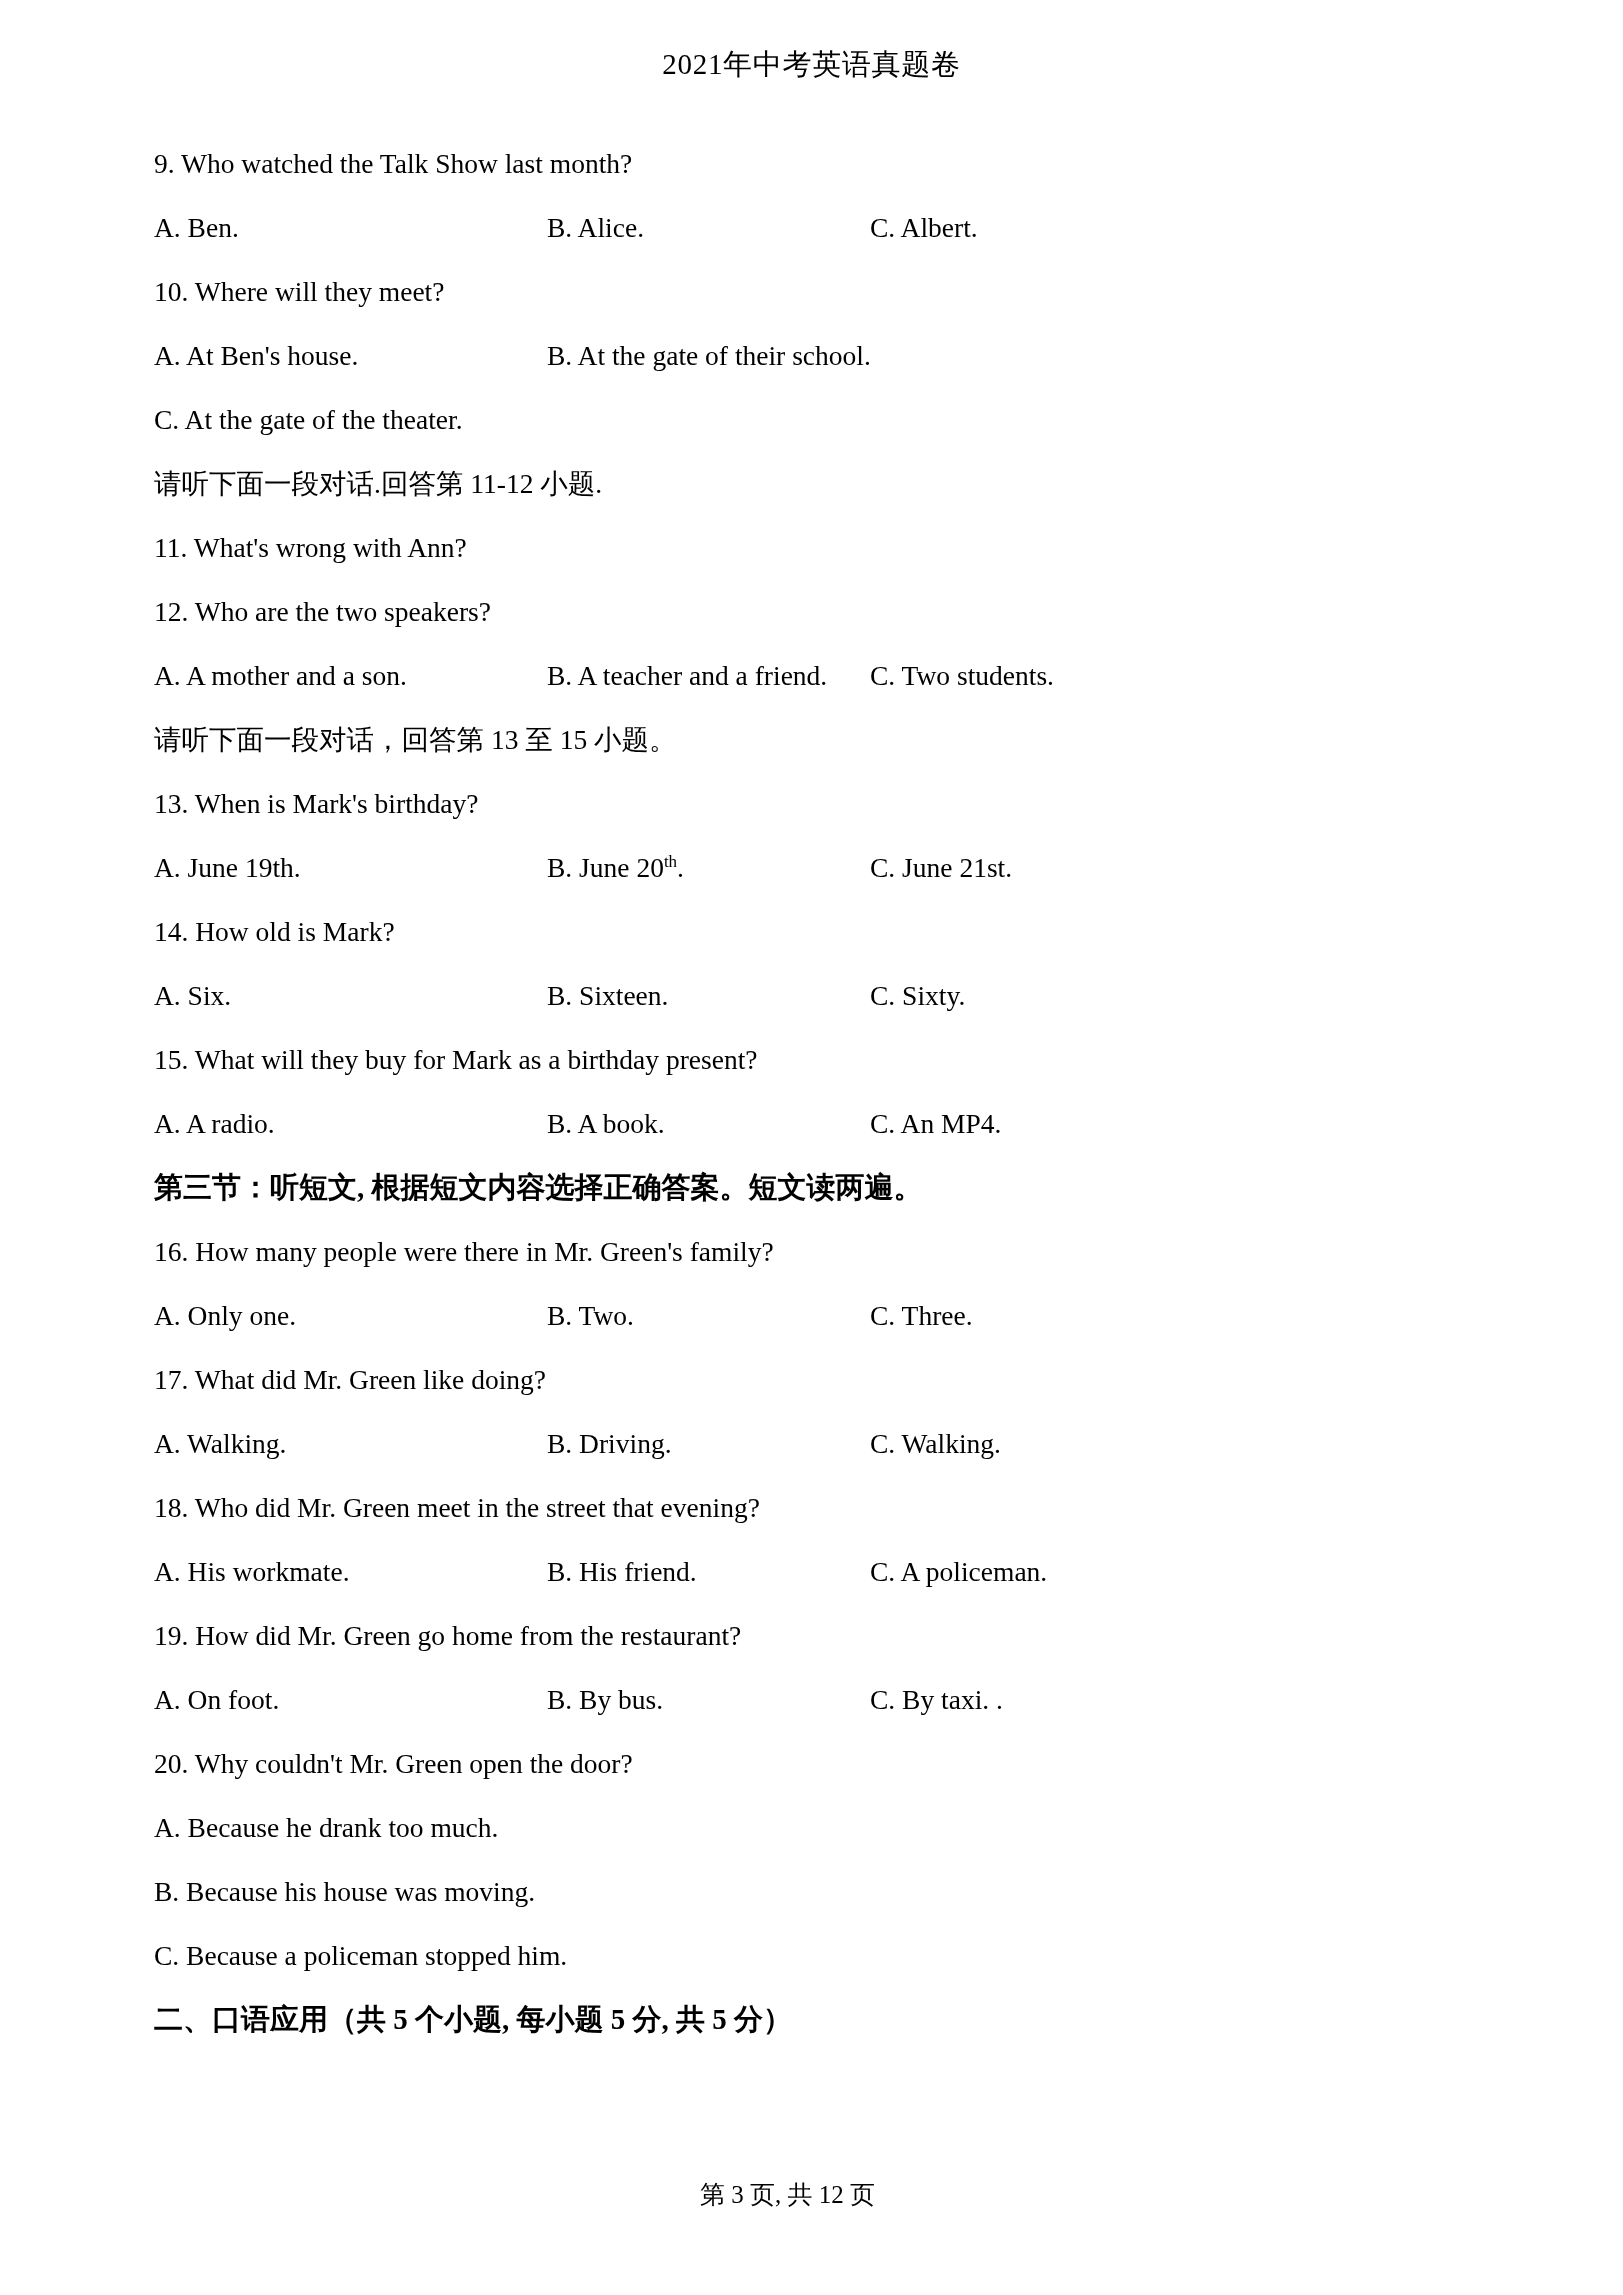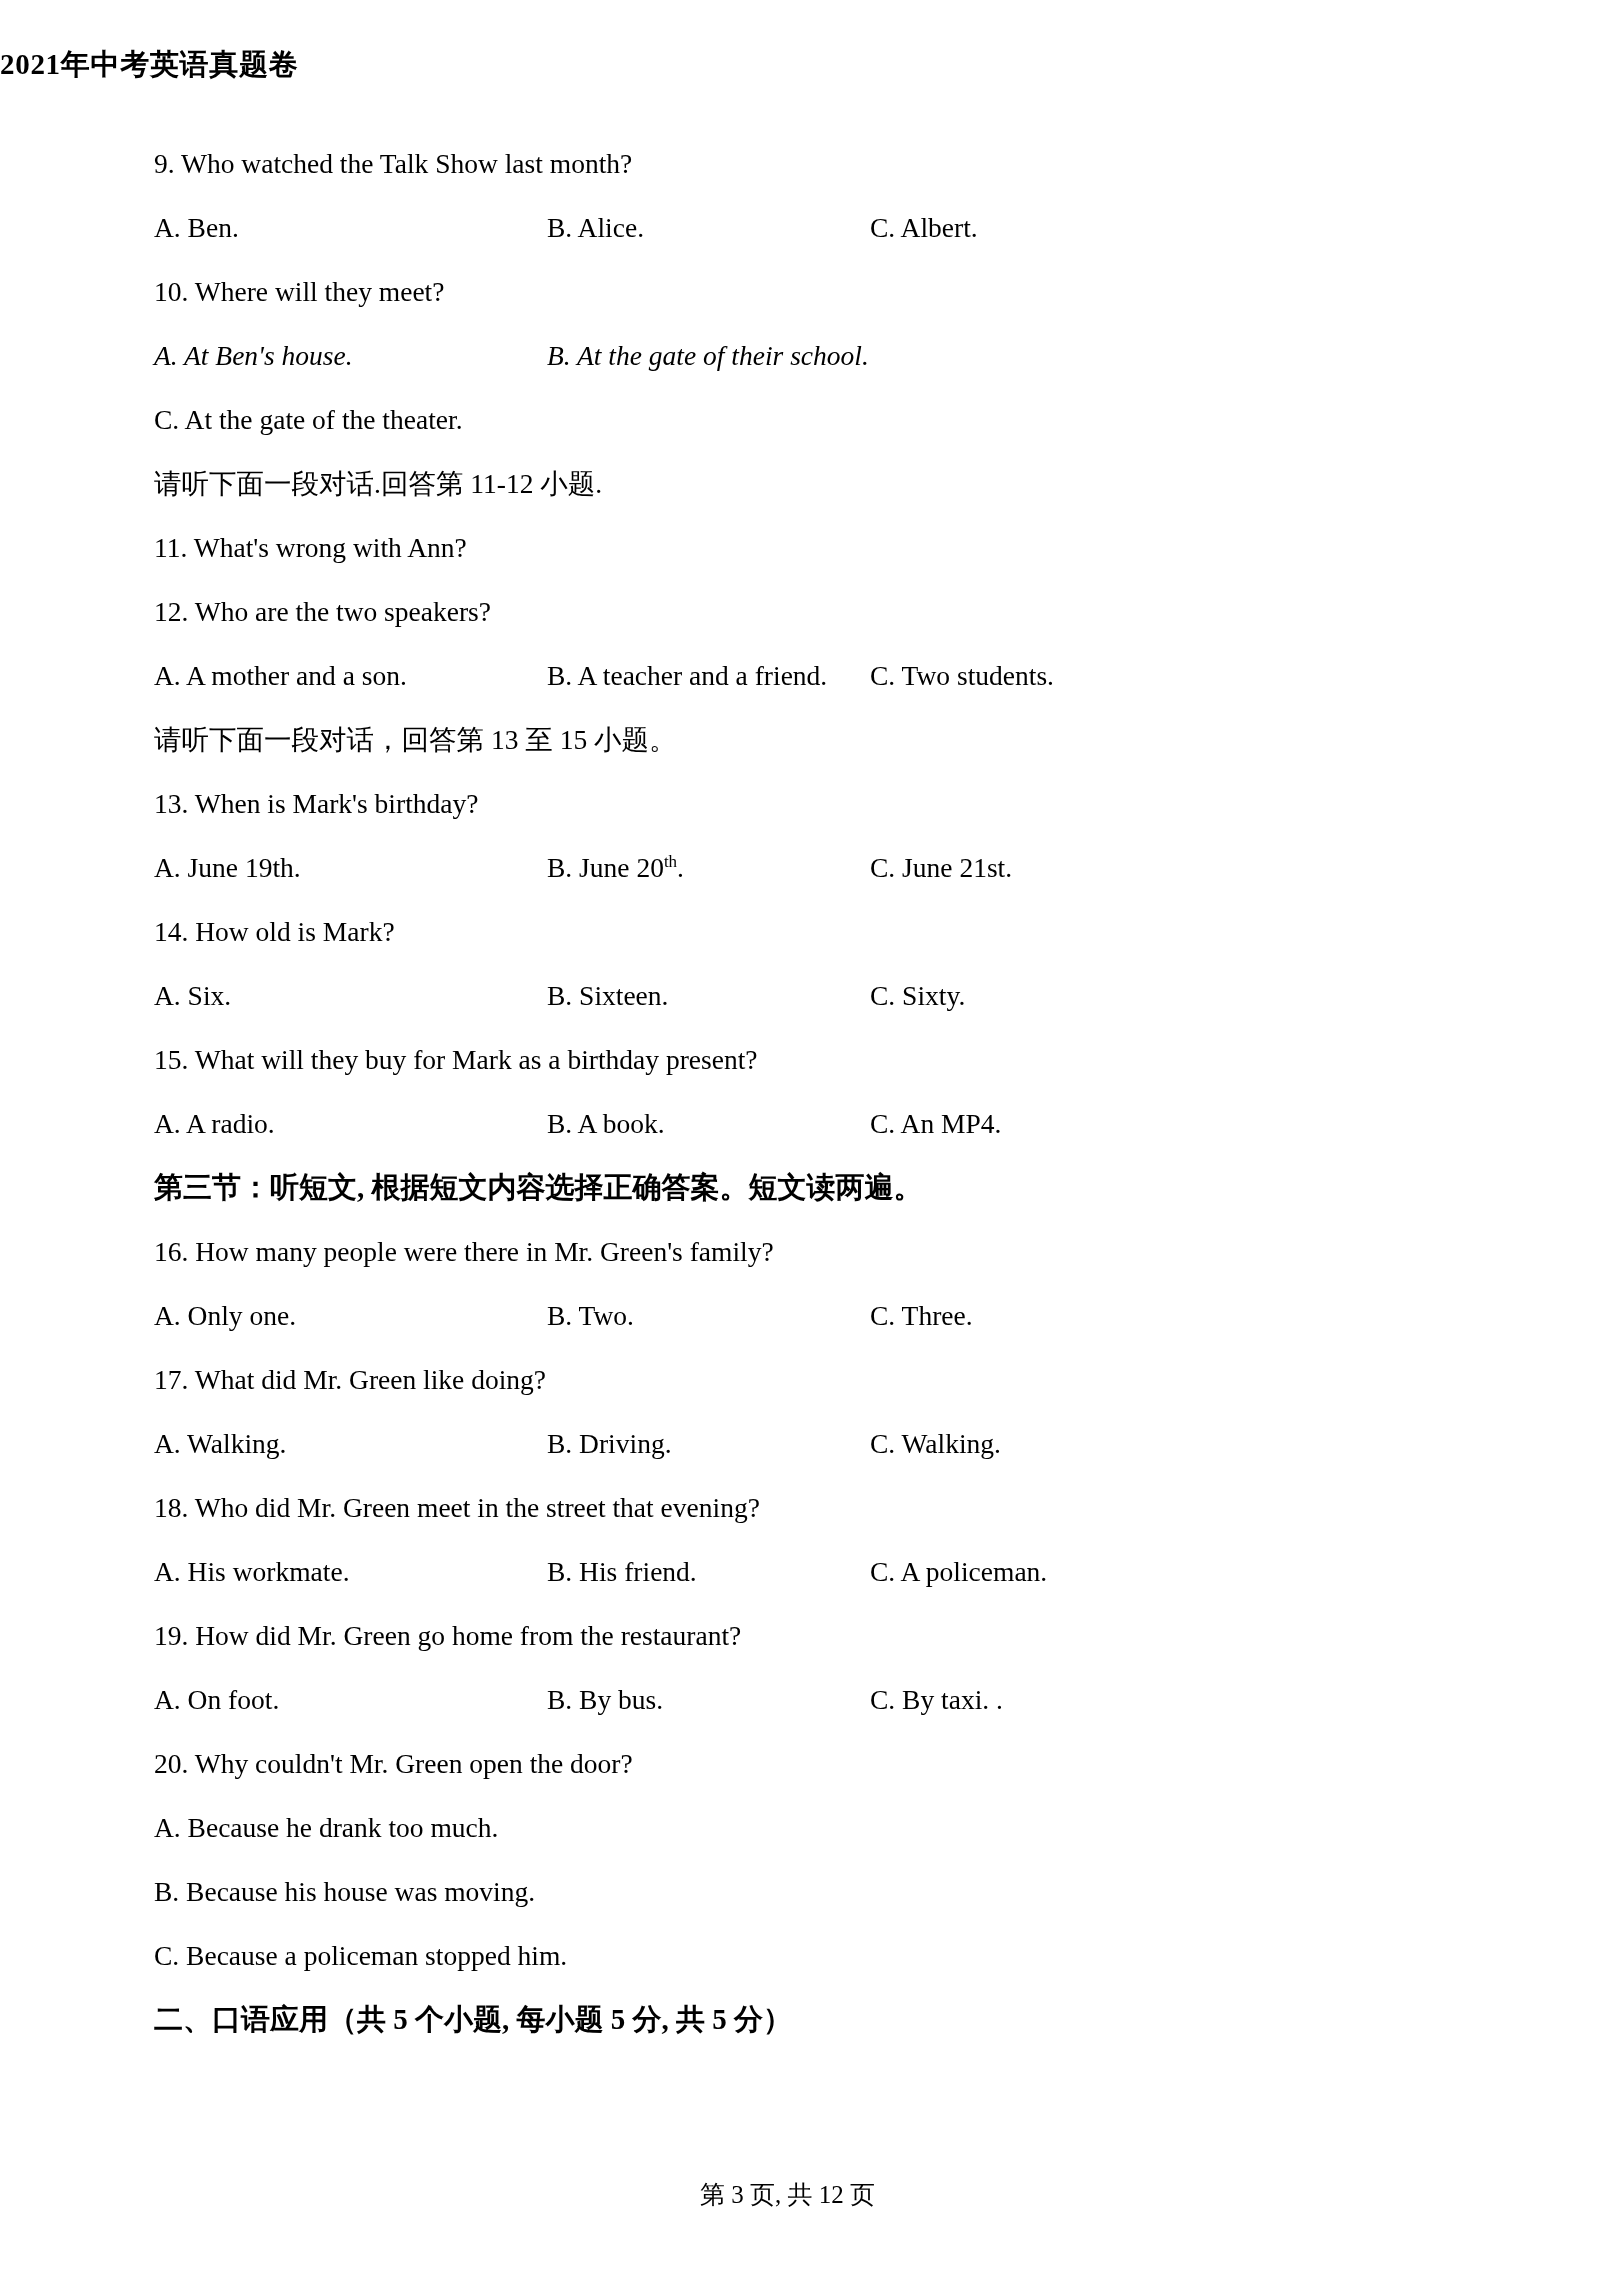--- a/index.html
+++ b/index.html
@@ -10,45 +10,44 @@
     background: #ffffff;
     color: #000000;
     font-family: "Liberation Serif", "DejaVu Serif", serif;
     overflow: hidden;
   }
   .title {
     position: absolute;
     top: 47px;
     left: 0;
     width: 1623px;
+    text-align: center;
     font-size: 29px;
     line-height: 34px;
     letter-spacing: 0.7px;
-    font-weight: bold;
   }
   .content {
     position: absolute;
     top: 147px;
     left: 154px;
     right: 98px;
   }
   .line {
     font-size: 27.5px;
     line-height: 33px;
     margin: 0 0 31px 0;
     white-space: nowrap;
   }
   .row3 {
     display: grid;
     grid-template-columns: 393px 323px 1fr;
   }
   .row2 {
     display: grid;
     grid-template-columns: 393px 1fr;
-    font-style: italic;
   }
   .bold-cjk {
     font-weight: bold;
     font-size: 29px;
   }
   .sup {
     vertical-align: super;
     font-size: 17px;
     line-height: 0;
   }

